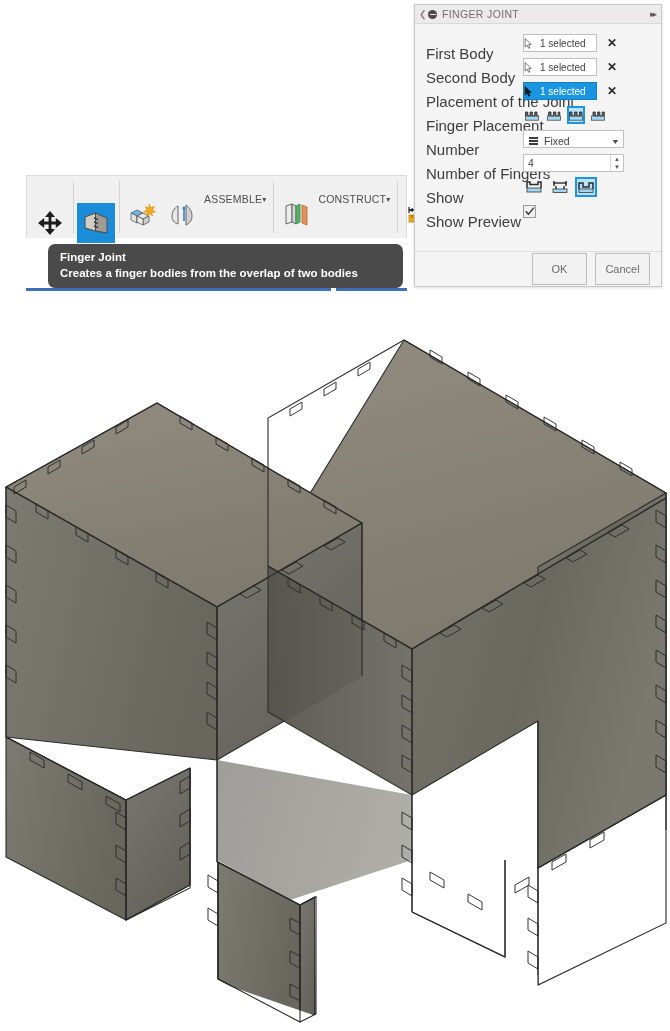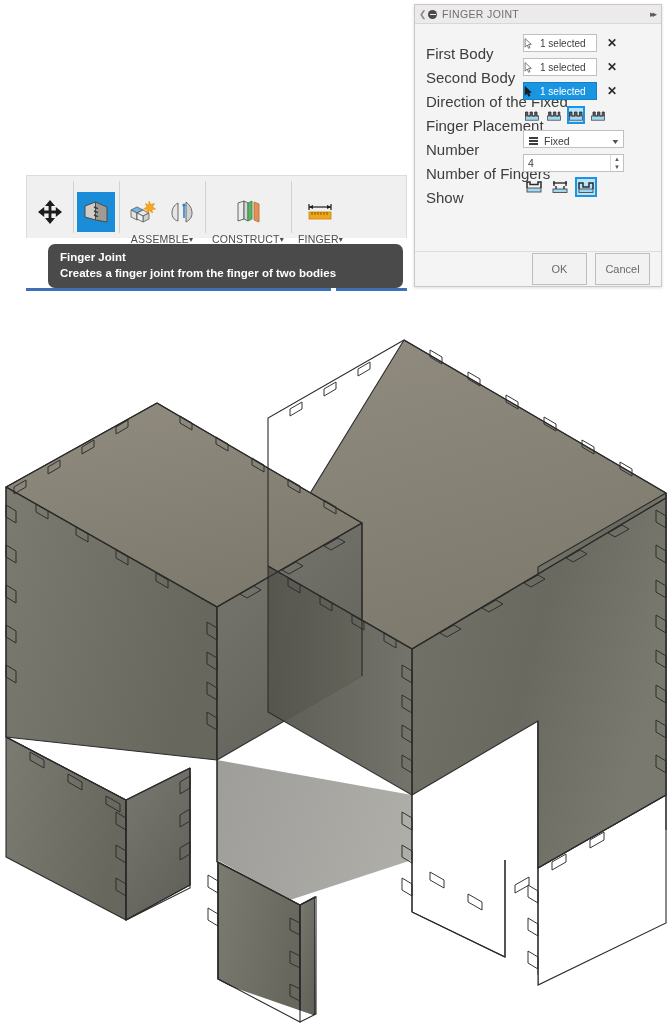--- a/index.html
+++ b/index.html
@@ -34,22 +34,22 @@
     height: 63px;
     background: #f0f0f0;
     border: 1px solid #dcdcdc;
     border-bottom: none;
     box-sizing: border-box;
     display: flex;
     align-items: stretch;
   }
   .tb-group {
     display: flex;
-    flex-direction: column;
-    justify-content: space-between;
+    flex-direction: row;
+    justify-content: center;
     position: relative;
     padding: 16px 4px;
   }
   .tb-group + .tb-group::before {
     content: "";
     position: absolute;
     left: 0; top: 5px; bottom: 5px;
     width: 1px;
     background: #d2d2d2;
   }
@@ -694,21 +694,21 @@
       <span>FINGER</span><span class="caret">▾</span>
     </div>
   </div>
 
 </div>
 <div id="toolbar-underline"></div>
 <div id="toolbar-underline2"></div>
 
 <div id="tooltip">
   <div class="tt-title">Finger Joint</div>
-  <div class="tt-body">Creates a finger joint from the finger of two bodies</div>
+  <div class="tt-body">Creates a finger bodies from the overlap of two bodies</div>
 </div>
 
 <div id="dialog">
 
   <div id="dialog-titlebar">
     <span class="dlg-collapse">❮</span>
     <span class="dlg-dot"></span>
     <span id="dialog-title">FINGER JOINT</span>
     <span class="dlg-expand">▸▸</span>
   </div>
@@ -735,21 +735,21 @@
           <svg class="cursor-ico" viewBox="0 0 9 12">
             <polygon points="0.8,0.6 0.8,10 3.1,7.6 4.6,11.2 6.1,10.5 4.6,7 7.5,7" fill="#ffffff" stroke="#4a4a4a" stroke-width="0.8"></polygon>
           </svg>
           <span>1 selected</span>
         </span>
         <span class="clear-x">✕</span>
       </span>
     </div>
 
     <div class="row">
-      <span class="row-label">Direction of the Fixed</span>
+      <span class="row-label">Placement of the Joint</span>
       <span class="row-ctl">
         <span class="sel-btn active">
           <svg class="cursor-ico" viewBox="0 0 9 12">
             <polygon points="0.8,0.6 0.8,10 3.1,7.6 4.6,11.2 6.1,10.5 4.6,7 7.5,7" fill="#1c1c1c" stroke="#1c1c1c" stroke-width="0.8"></polygon>
           </svg>
           <span>1 selected</span>
         </span>
         <span class="clear-x">✕</span>
       </span>
     </div>
@@ -831,20 +831,30 @@
         </span>
         <span class="ico-btn wide on">
           <svg width="16" height="14" viewBox="0 0 16 14">
             <rect x="1" y="9" width="14" height="3.5" fill="#9fd8f2" stroke="#4a4a4a" stroke-width=".9"></rect>
             <path d="M1,9 L1,3 L5,3 L5,7 L11,7 L11,3 L15,3 L15,9" fill="none" stroke="#2b2b2b" stroke-width="1.5"></path>
           </svg>
         </span>
       </span>
     </div>
 
+    <div class="row">
+      <span class="row-label">Show Preview</span>
+      <span class="row-ctl">
+        <span class="chk">
+          <svg width="10" height="9" viewBox="0 0 10 9">
+            <path d="M0.8,4.2 L3.4,7.2 L9,0.6" fill="none" stroke="#2b2b2b" stroke-width="1.3"></path>
+          </svg>
+        </span>
+      </span>
+    </div>
 
   </div>
 
   <div id="dialog-footer">
     <div class="dlg-btn">OK</div>
     <div class="dlg-btn">Cancel</div>
   </div>
 
 </div>
 

